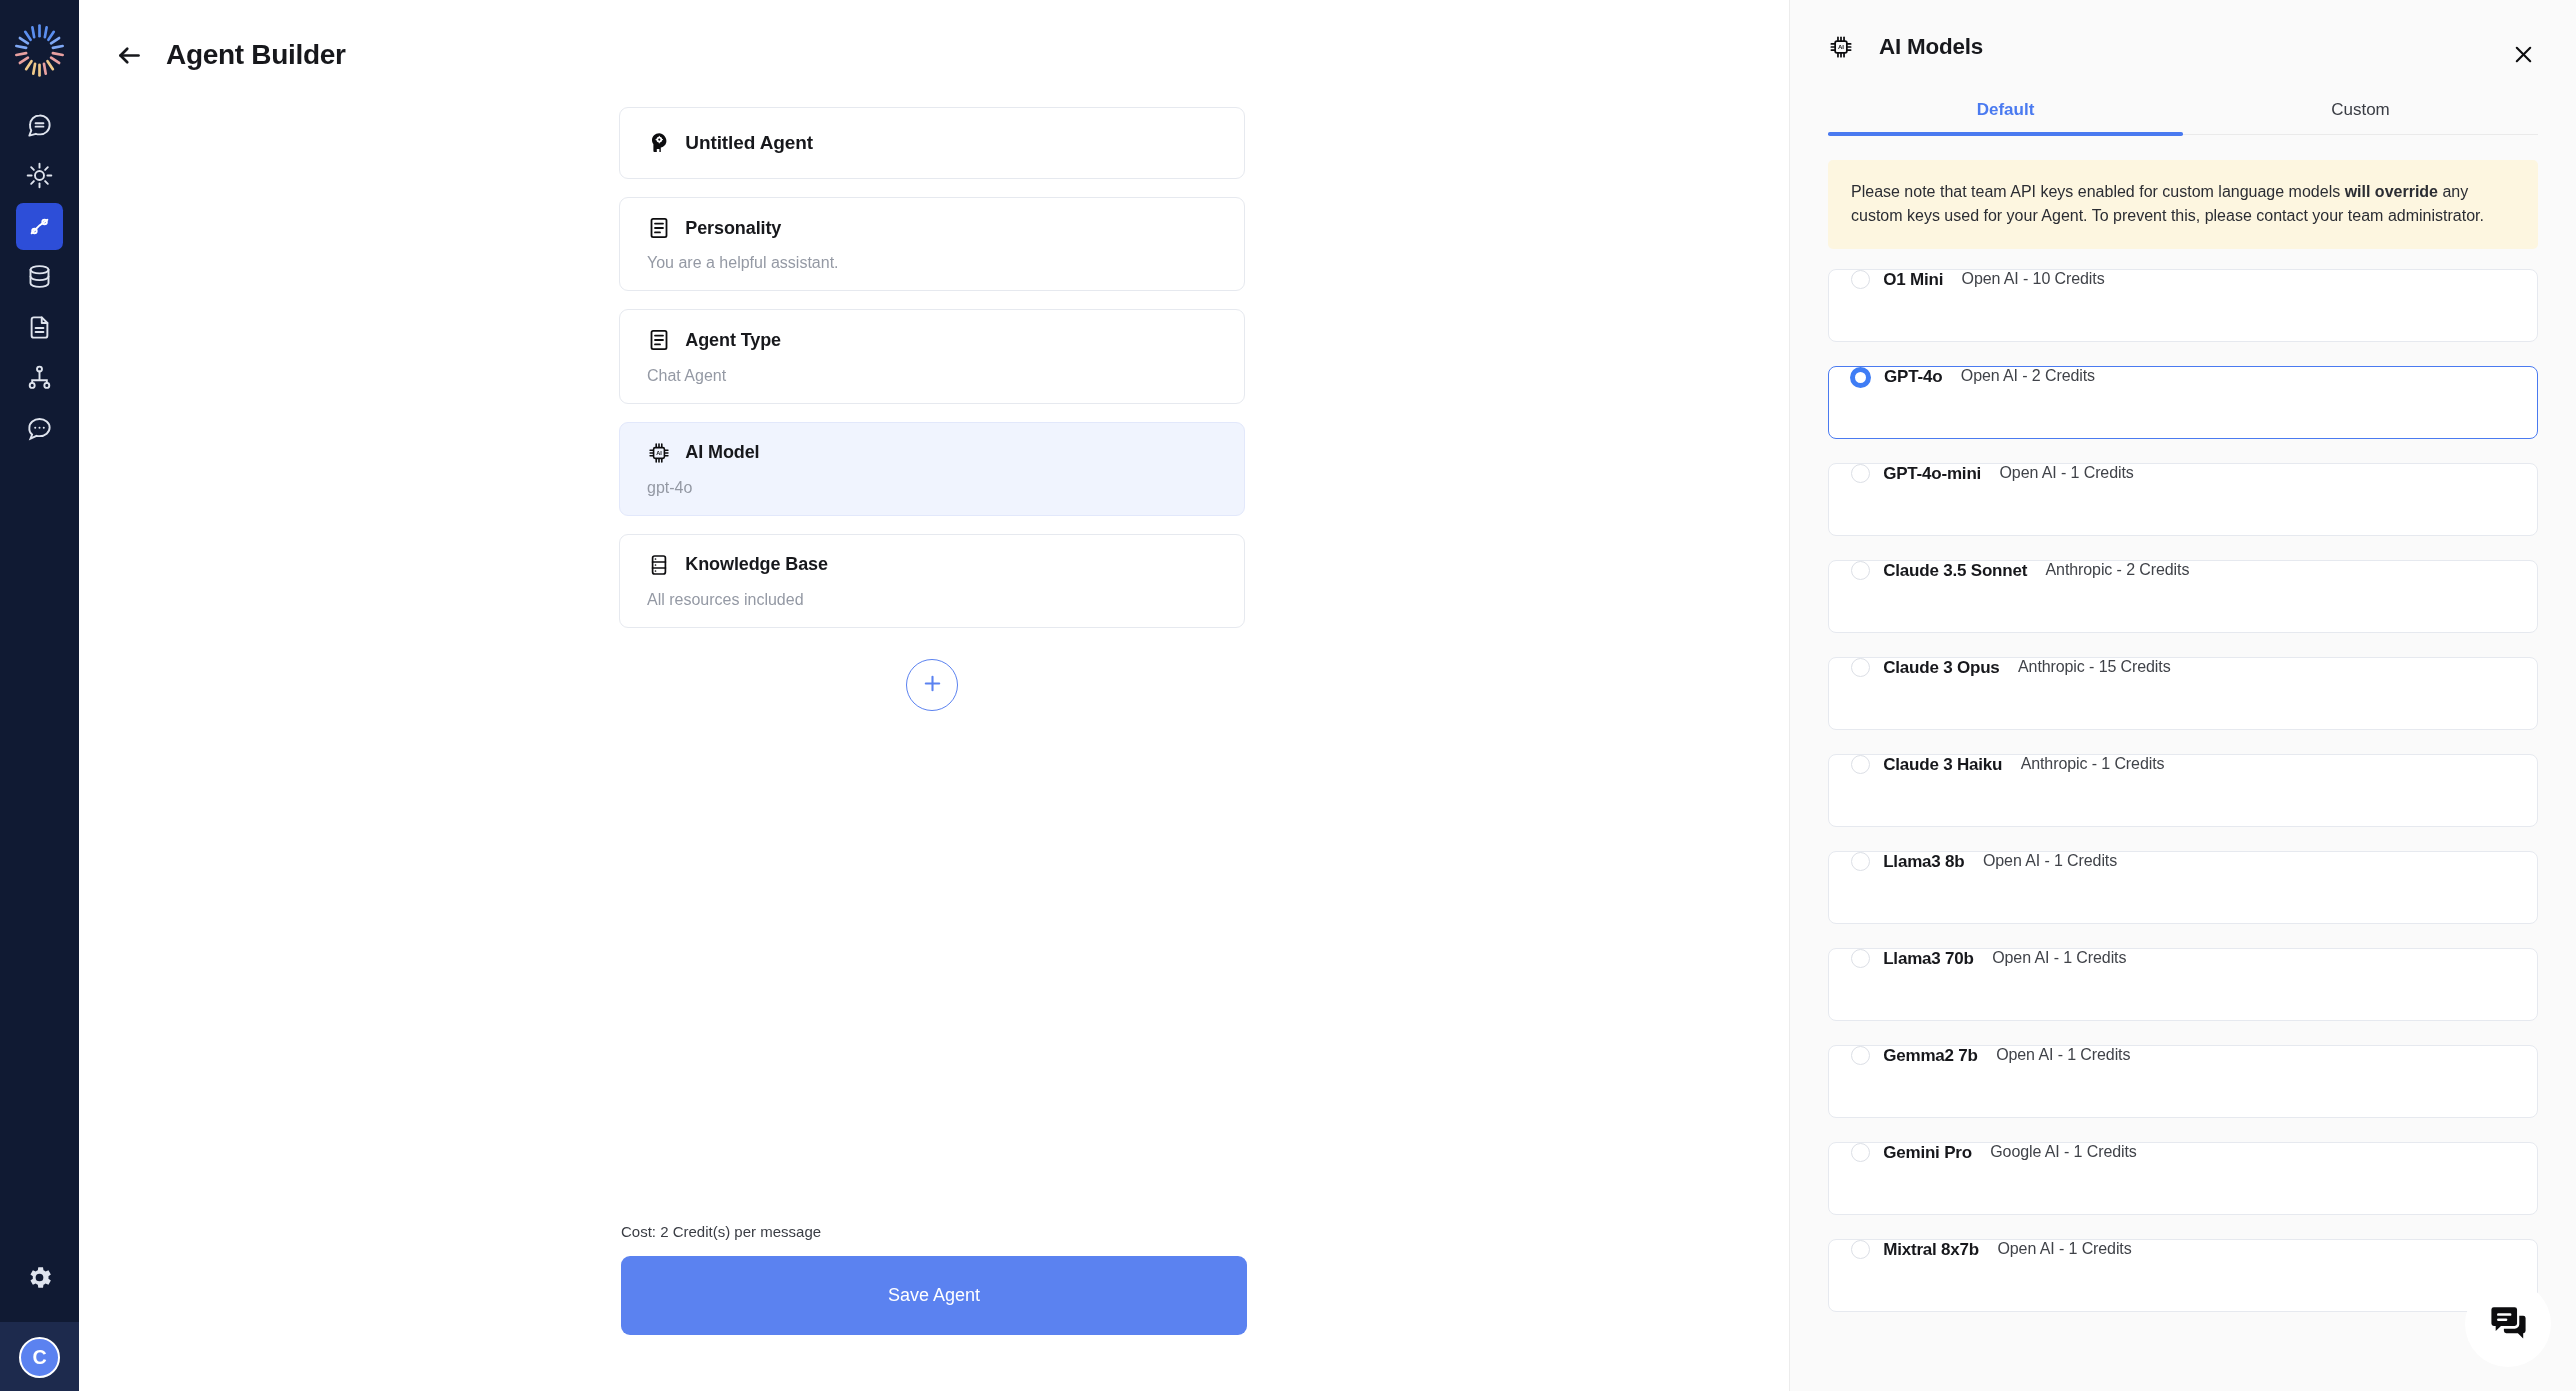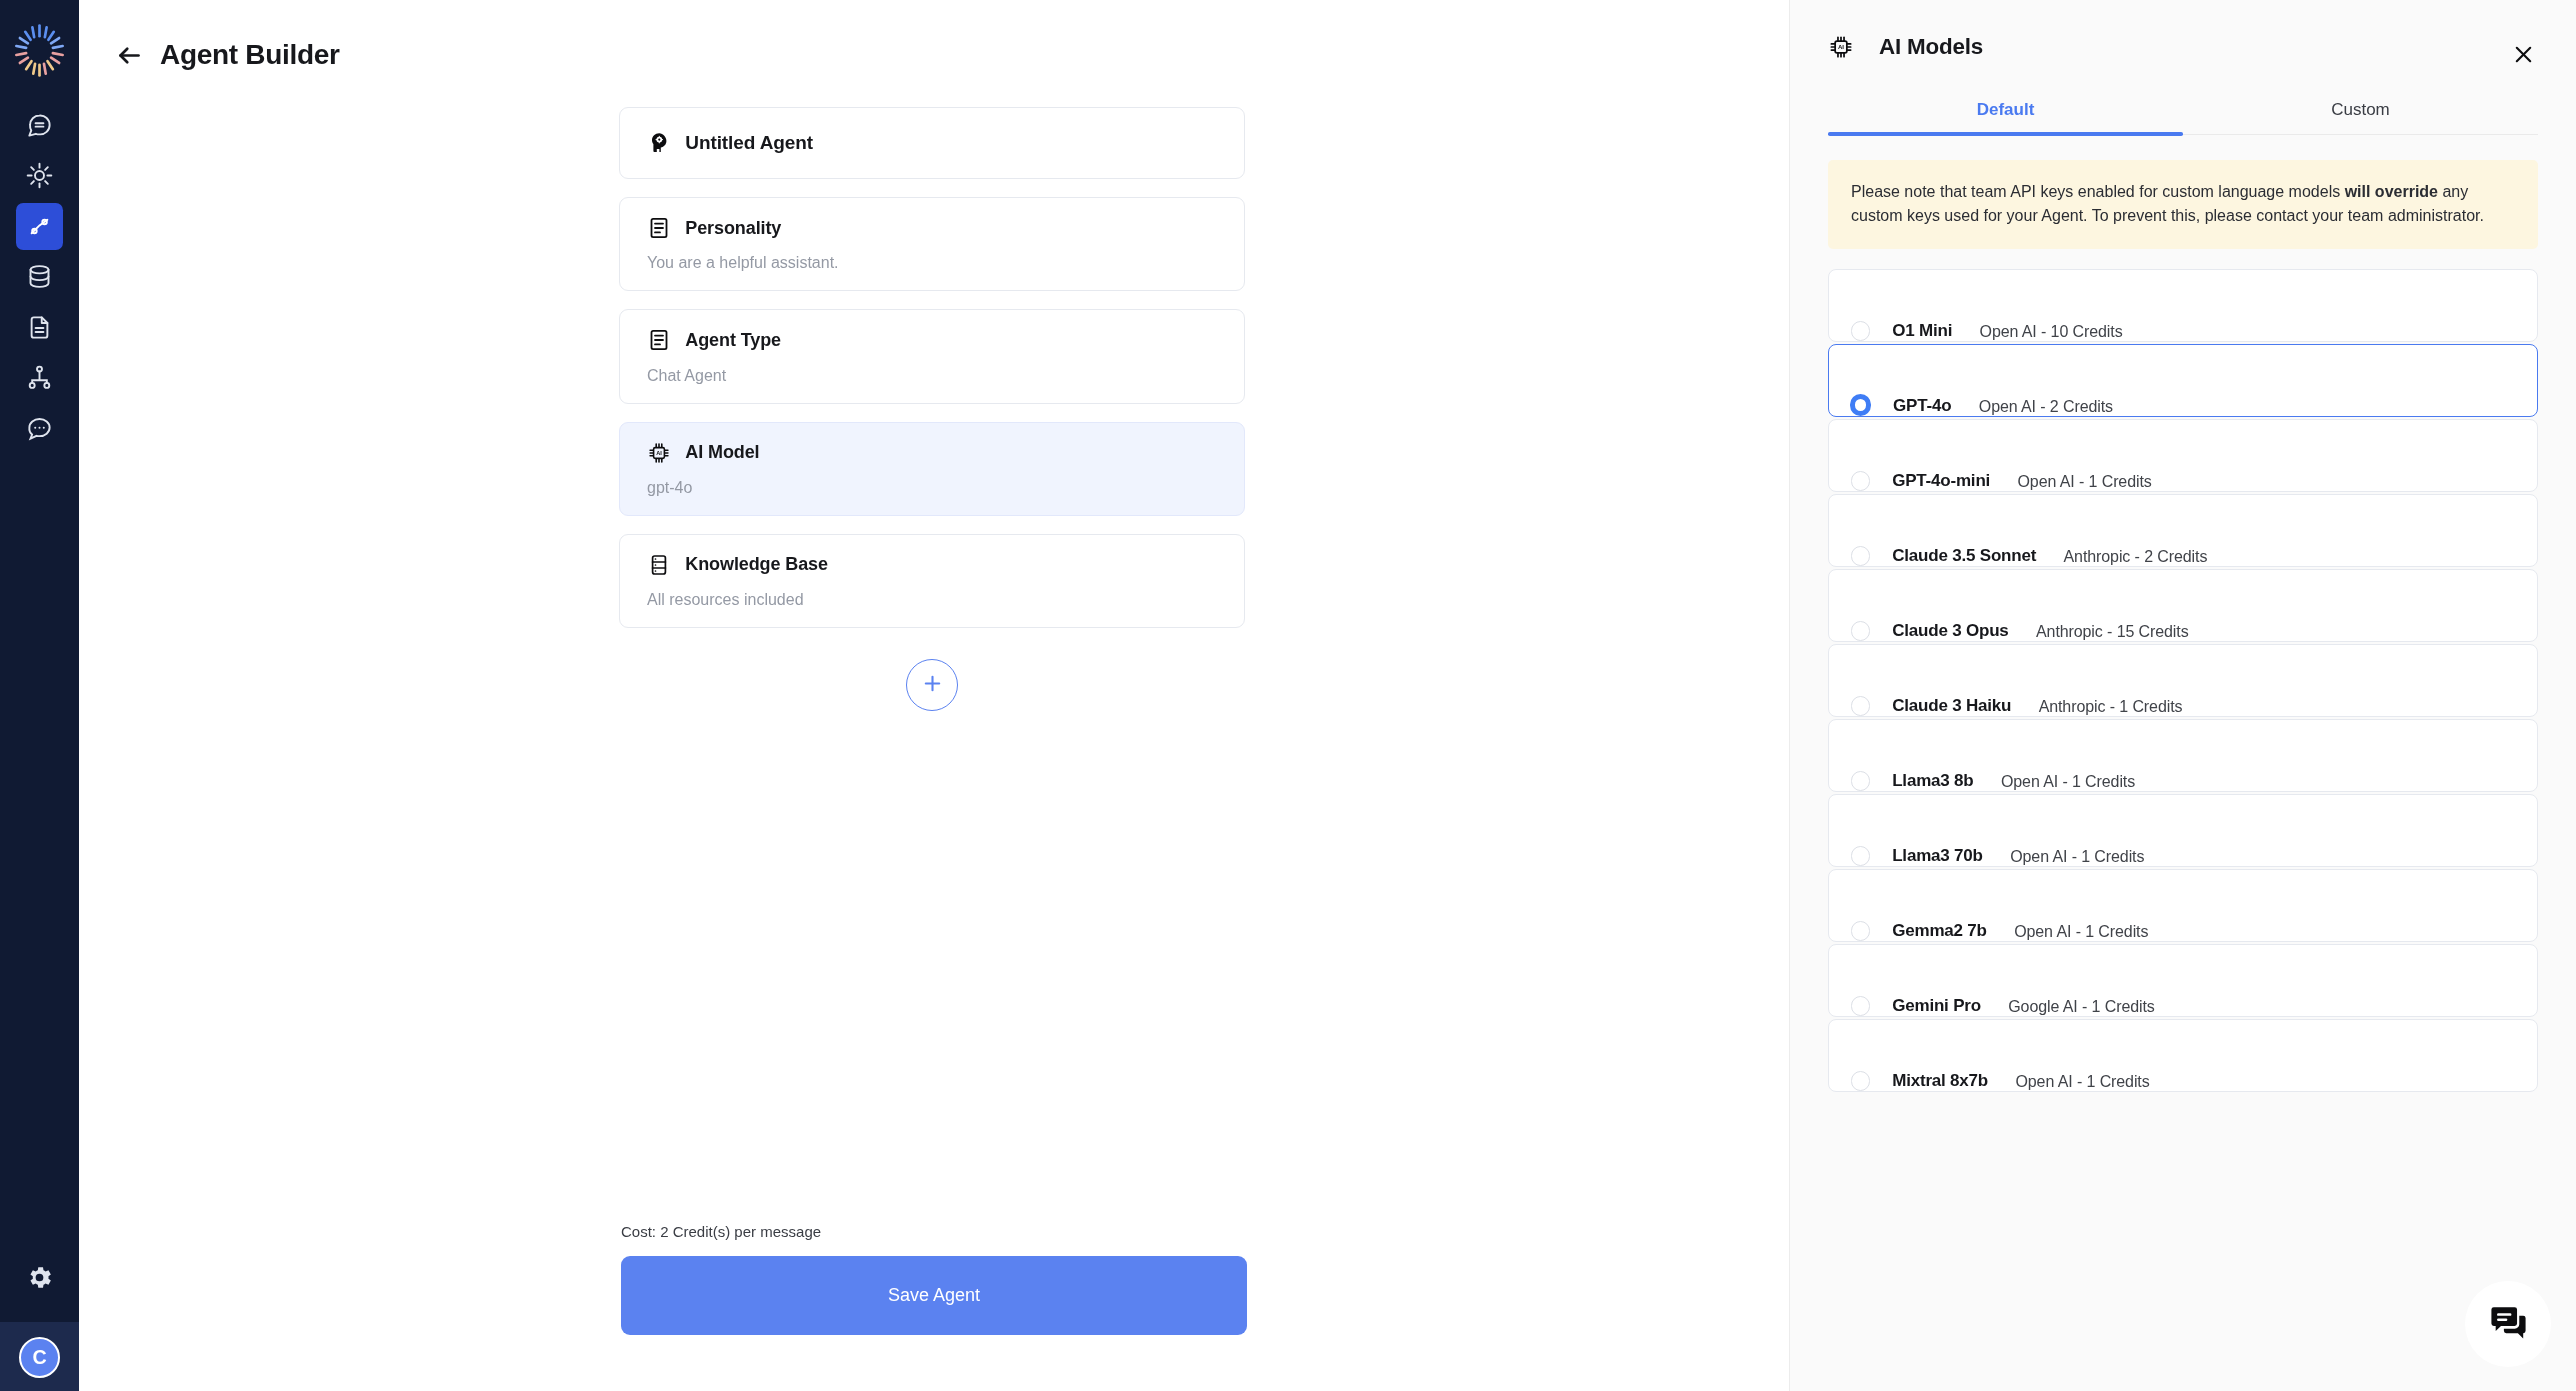--- a/index.html
+++ b/index.html
@@ -44,21 +44,21 @@
     color: #fff; font-size: 19.7px; font-weight: 700;
     display:flex; align-items:center; justify-content:center;
     letter-spacing: 0;
   }
 
   
   .center {
     flex: 1 1 auto; height: 1392px; position: relative;
     background: #ffffff; overflow: hidden;
   }
-  .page-header { display:flex; align-items:center; gap: 16px; padding: 39px 0 0 36px; }
+  .page-header { display:flex; align-items:center; gap: 22px; padding: 39px 0 0 36px; }
   .back-btn { width: 29px; height: 29px; display:flex; align-items:center; justify-content:center; cursor:pointer; }
   .back-btn svg { width: 27px; height: 27px; }
   .page-title { font-size: 28px; font-weight: 700; color: #17181c; letter-spacing: -0.3px; }
 
   .builder { position:absolute; left: 0; right: 4px; top: 107px; display:flex; flex-direction:column; align-items:center; }
   .card {
     width: 626px; background:#fff;
     border: 0.9px solid #e6e9ef; border-radius: 9px;
     padding: 18px 27px; margin-bottom: 18px; cursor:pointer;
   }
@@ -115,22 +115,22 @@
     margin: 25px 38px 0 38px;
     background:#fdf6e0; border-radius: 5px;
     padding: 19.7px 23px;
     font-size: 16px; line-height: 1.55; color:#2b2d33;
   }
   .notice b { font-weight: 700; }
 
   .model-list { margin: 19.7px 38px 0 38px; overflow: hidden; flex: 1 1 auto; }
   .model-item {
     background:#fff; border:0.9px solid #e6e9ef; border-radius: 8px;
-    height: 73px; display:flex; align-items:flex-end; gap: 22px;
-    padding: 0 21.5px; margin-bottom: 2px; cursor:pointer;
+    height: 73px; display:flex; align-items:flex-start; gap: 13px;
+    padding: 0 21.5px; margin-bottom: 24px; cursor:pointer;
   }
   .model-item.selected { border: 1.8px solid #4a7af0; padding: 0 20.6px; }
   .radio {
     width: 19.7px; height: 19.7px; border-radius:50%;
     border: 1.8px solid #dcdfe6; flex:0 0 auto; background:#fff;
   }
   .model-item.selected .radio {
     border: 5.4px solid #3f7df5; width: 21.5px; height: 21.5px;
   }
   .model-name { font-size: 17px; font-weight: 700; color:#17181c; letter-spacing:-0.2px; }

